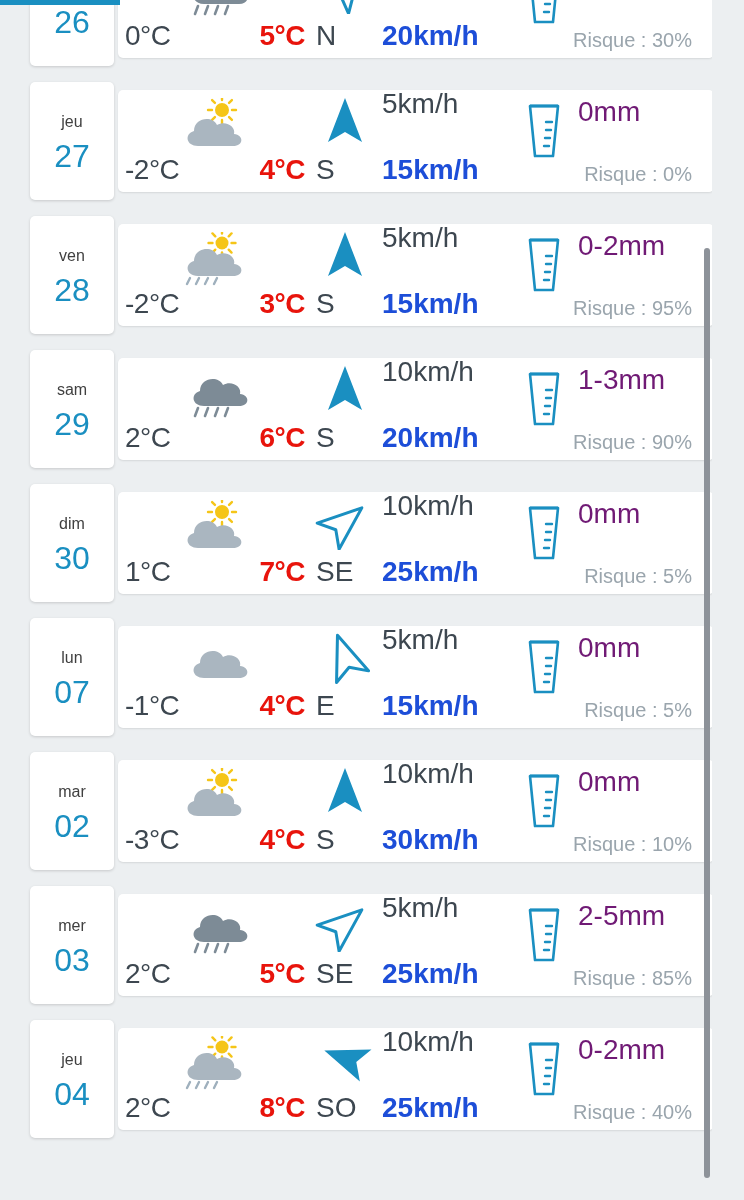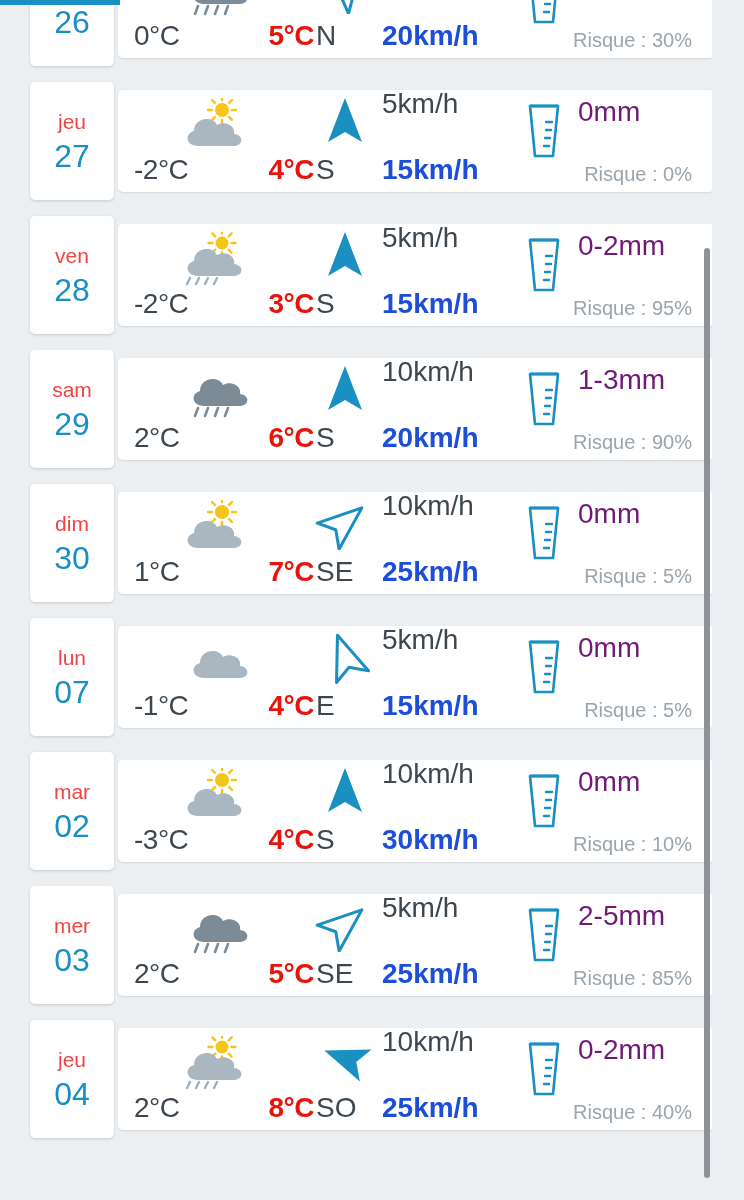--- a/index.html
+++ b/index.html
@@ -63,23 +63,23 @@
     background: #ffffff;
     border-radius: 5px;
     box-shadow: 0 1px 3px rgba(0,0,0,0.16);
     display: flex;
     flex-direction: column;
     align-items: center;
     justify-content: center;
     color: #1a8fc1;
   }
   .date-dow {
-    font-size: 21px;
+    font-size: 16px;
     line-height: 30px;
-    color: #ef4444;
+    color: #404040;
     font-weight: 400;
   }
   .date-num {
     font-size: 32px;
     line-height: 38px;
     color: #1a8fc1;
     font-weight: 500;
   }
 
   .row-content {
@@ -100,21 +100,21 @@
   .wx-icon {
     position: absolute;
     left: 58px;
     top: 16px;
     width: 78px;
     height: 54px;
   }
   .temps {
     position: absolute;
     bottom: 14px;
-    left: 16px;
+    left: 7px;
     width: 190px;
     display: flex;
     justify-content: space-between;
     padding: 0 10px 0 0;
   }
   .t-min {
     font-size: 28px;
     color: #3d4750;
     letter-spacing: -0.5px;
   }

